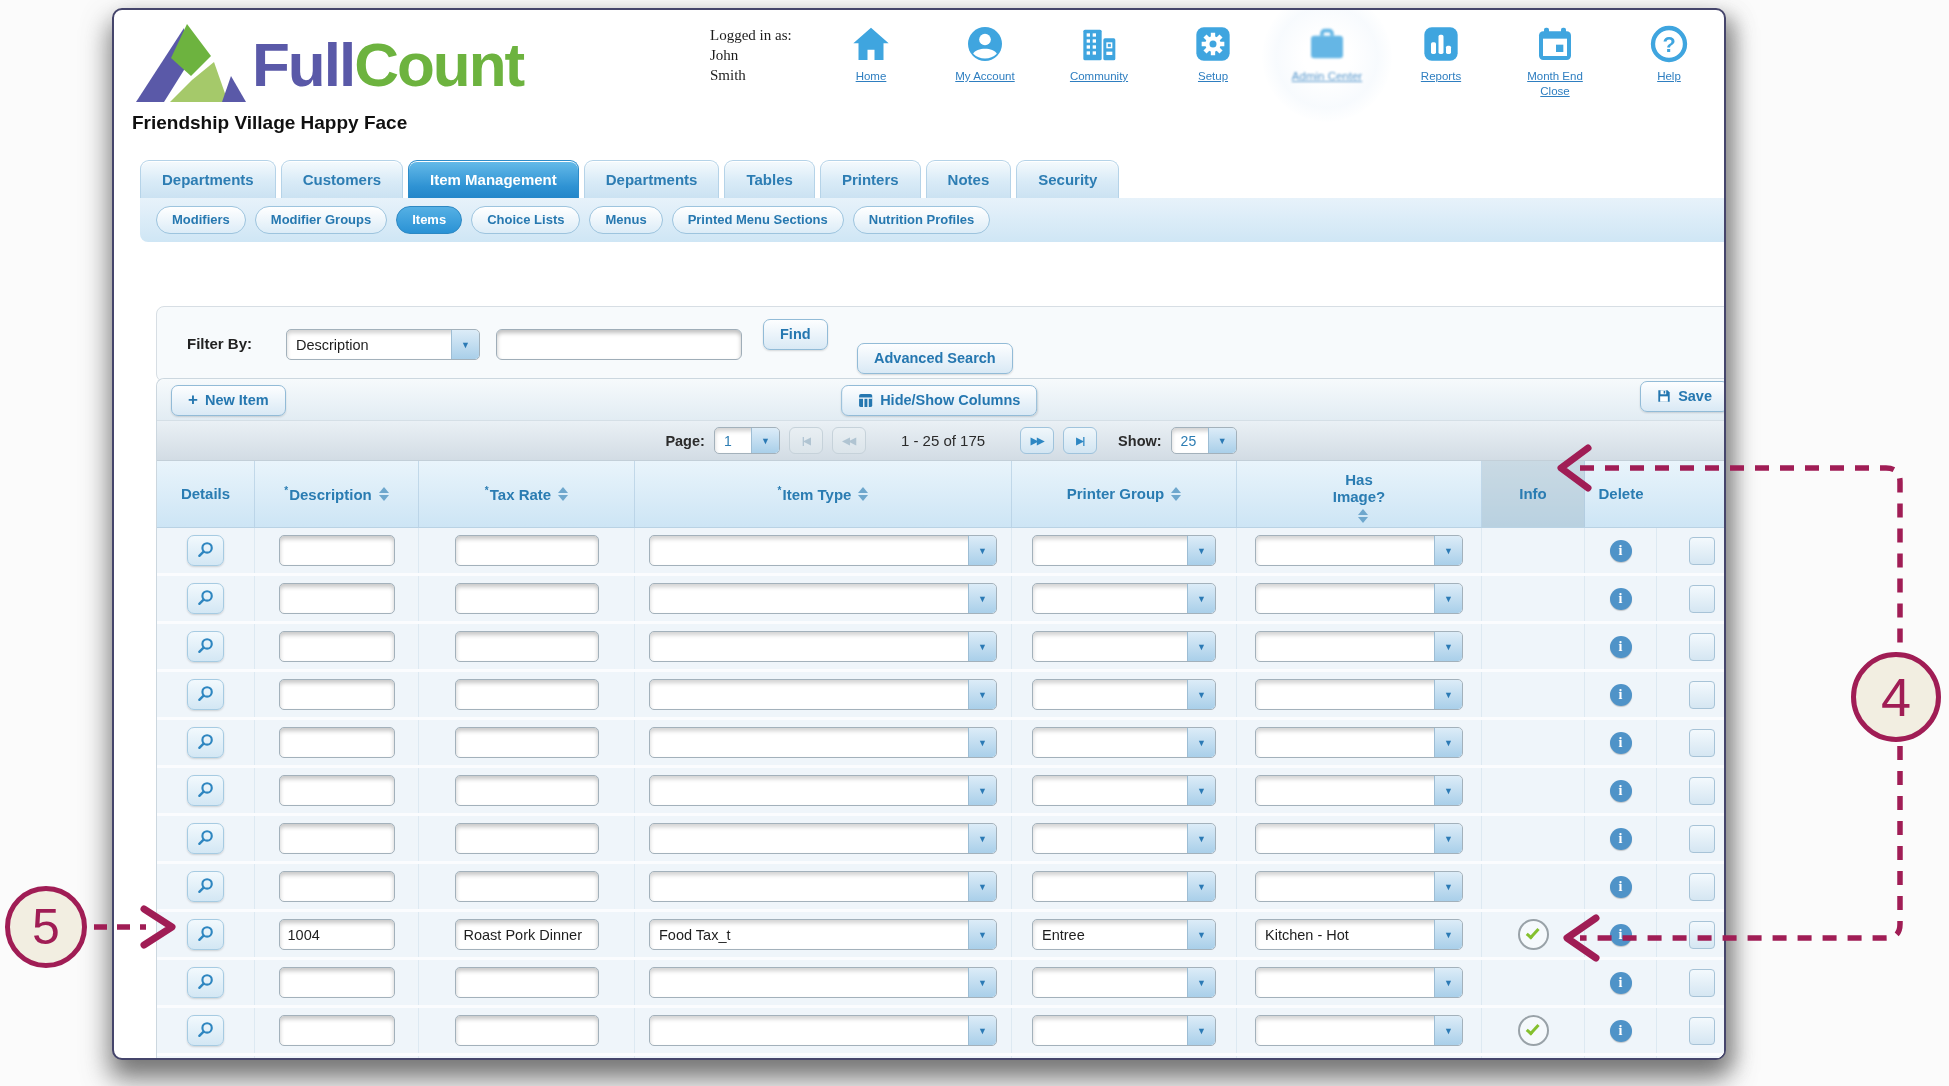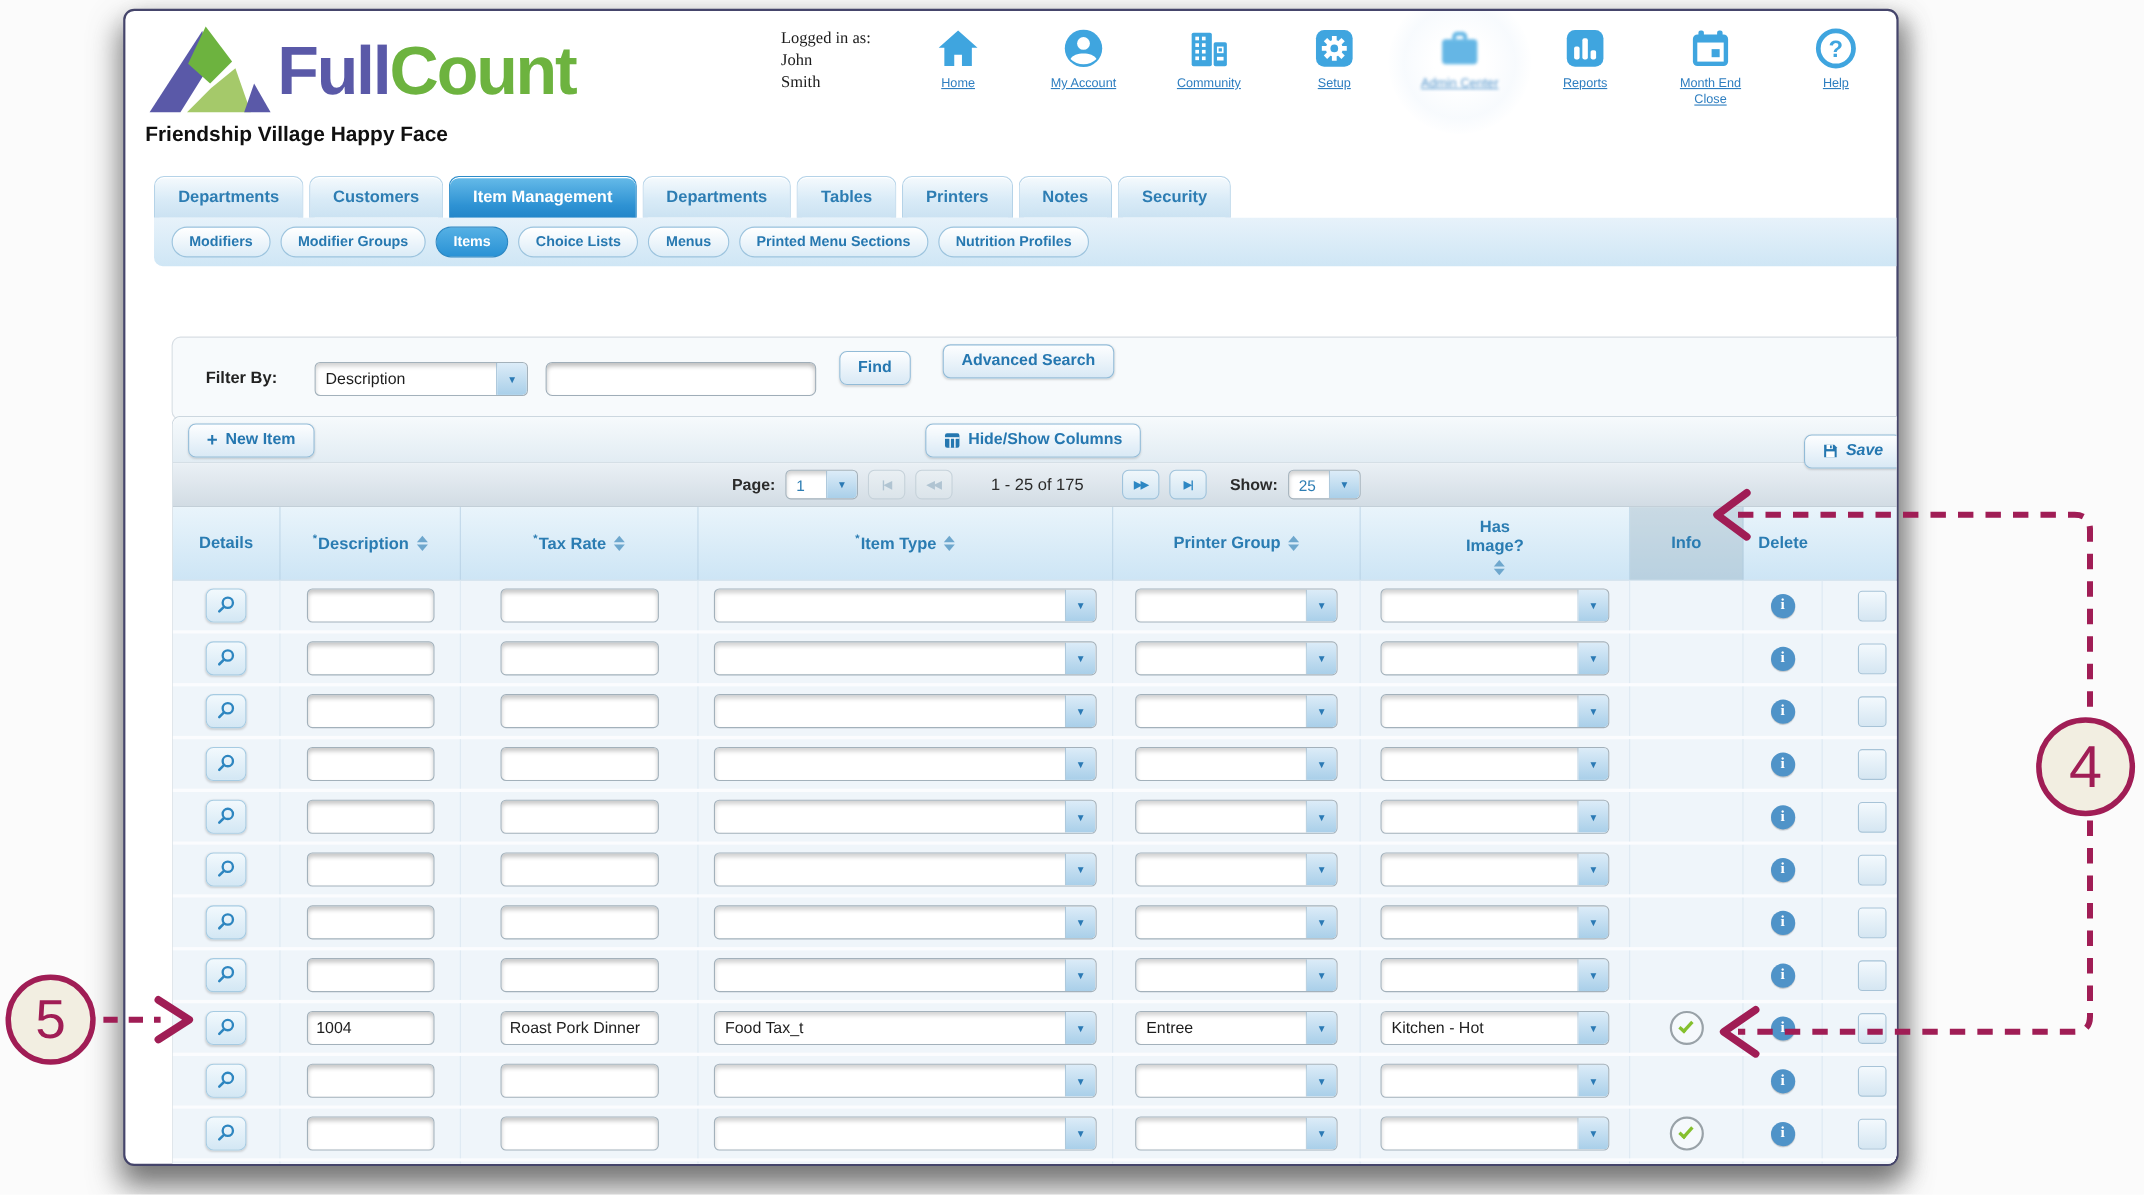--- a/index.html
+++ b/index.html
@@ -55,30 +55,30 @@
     background:linear-gradient(#dcecf8,#a9cfe9); display:flex; align-items:center; justify-content:center;
     color:#2b7ab5; font-size:9px; border-radius:0 4px 4px 0; }
   .filter-sel { position:absolute; left:129px; top:22px; width:194px; }
   .filter-input { position:absolute; left:339px; top:22px; width:246px; height:31px;
     border:1px solid #9fadb8; border-radius:6px; box-shadow:inset 0 3px 4px rgba(0,0,0,.25);
     padding:0 9px; font-size:14.5px; background:#fff; }
   .btn { display:inline-flex; align-items:center; gap:7px; padding:6px 16px 7px;
     background:linear-gradient(#fdfeff,#d9e9f5); border:1px solid #92bbd7; border-radius:7px;
     color:#2577b0; font-weight:bold; font-size:14.5px; box-shadow:0 1px 2px rgba(0,0,0,.14); cursor:pointer; }
   .find-btn { position:absolute; left:606px; top:12px; }
-  .adv-btn { position:absolute; left:700px; top:6px; }
+  .adv-btn { position:absolute; left:700px; top:36px; }
 
   
   .table-panel { position:absolute; left:42px; top:368px; width:1590px; height:680px;
     border:1px solid #ccd7df; border-bottom:none; border-radius:8px 8px 0 0; background:#fff; overflow:hidden; }
   .toolbar { height:42px; background:linear-gradient(#f6fafc,#e2ecf3); border-bottom:1px solid #d5dfe6;
     border-radius:8px 8px 0 0; position:relative; }
   .newitem-btn { position:absolute; left:14px; top:6px; }
   .hideshow-btn { position:absolute; left:50%; top:6px; transform:translateX(-56%); }
-  .save-btn { position:absolute; right:16px; top:16px;font-style:italic; }
+  .save-btn { position:absolute; right:16px; top:2px; }
   .plus-glyph { color:#2577b0; font-size:17px; font-weight:bold; line-height:14px; }
 
   .pagebar { height:40px; background:linear-gradient(#eaf0f5,#d2dce4); border-bottom:1px solid #c3cfd8;
     display:flex; align-items:center; justify-content:center; gap:9px; }
   .pagebar .plabel { font-size:14.5px; font-weight:bold; color:#2b2b2b; }
   .mini-sel { width:66px; height:27px; }
   .mini-sel .txt { font-size:14px; color:#2d7db3; }
   .range-text { font-size:15px; font-weight:normal; color:#2b2b2b; margin:0 26px; }
   .pbtn { width:34px; height:27px; border-radius:6px; font-size:9.5px; display:flex; align-items:center; justify-content:center;
     border:1px solid #9fc3dc; background:linear-gradient(#f0f7fb,#d2e5f2); color:#2d87c3; font-weight:bold; cursor:pointer; letter-spacing:-1px;}

